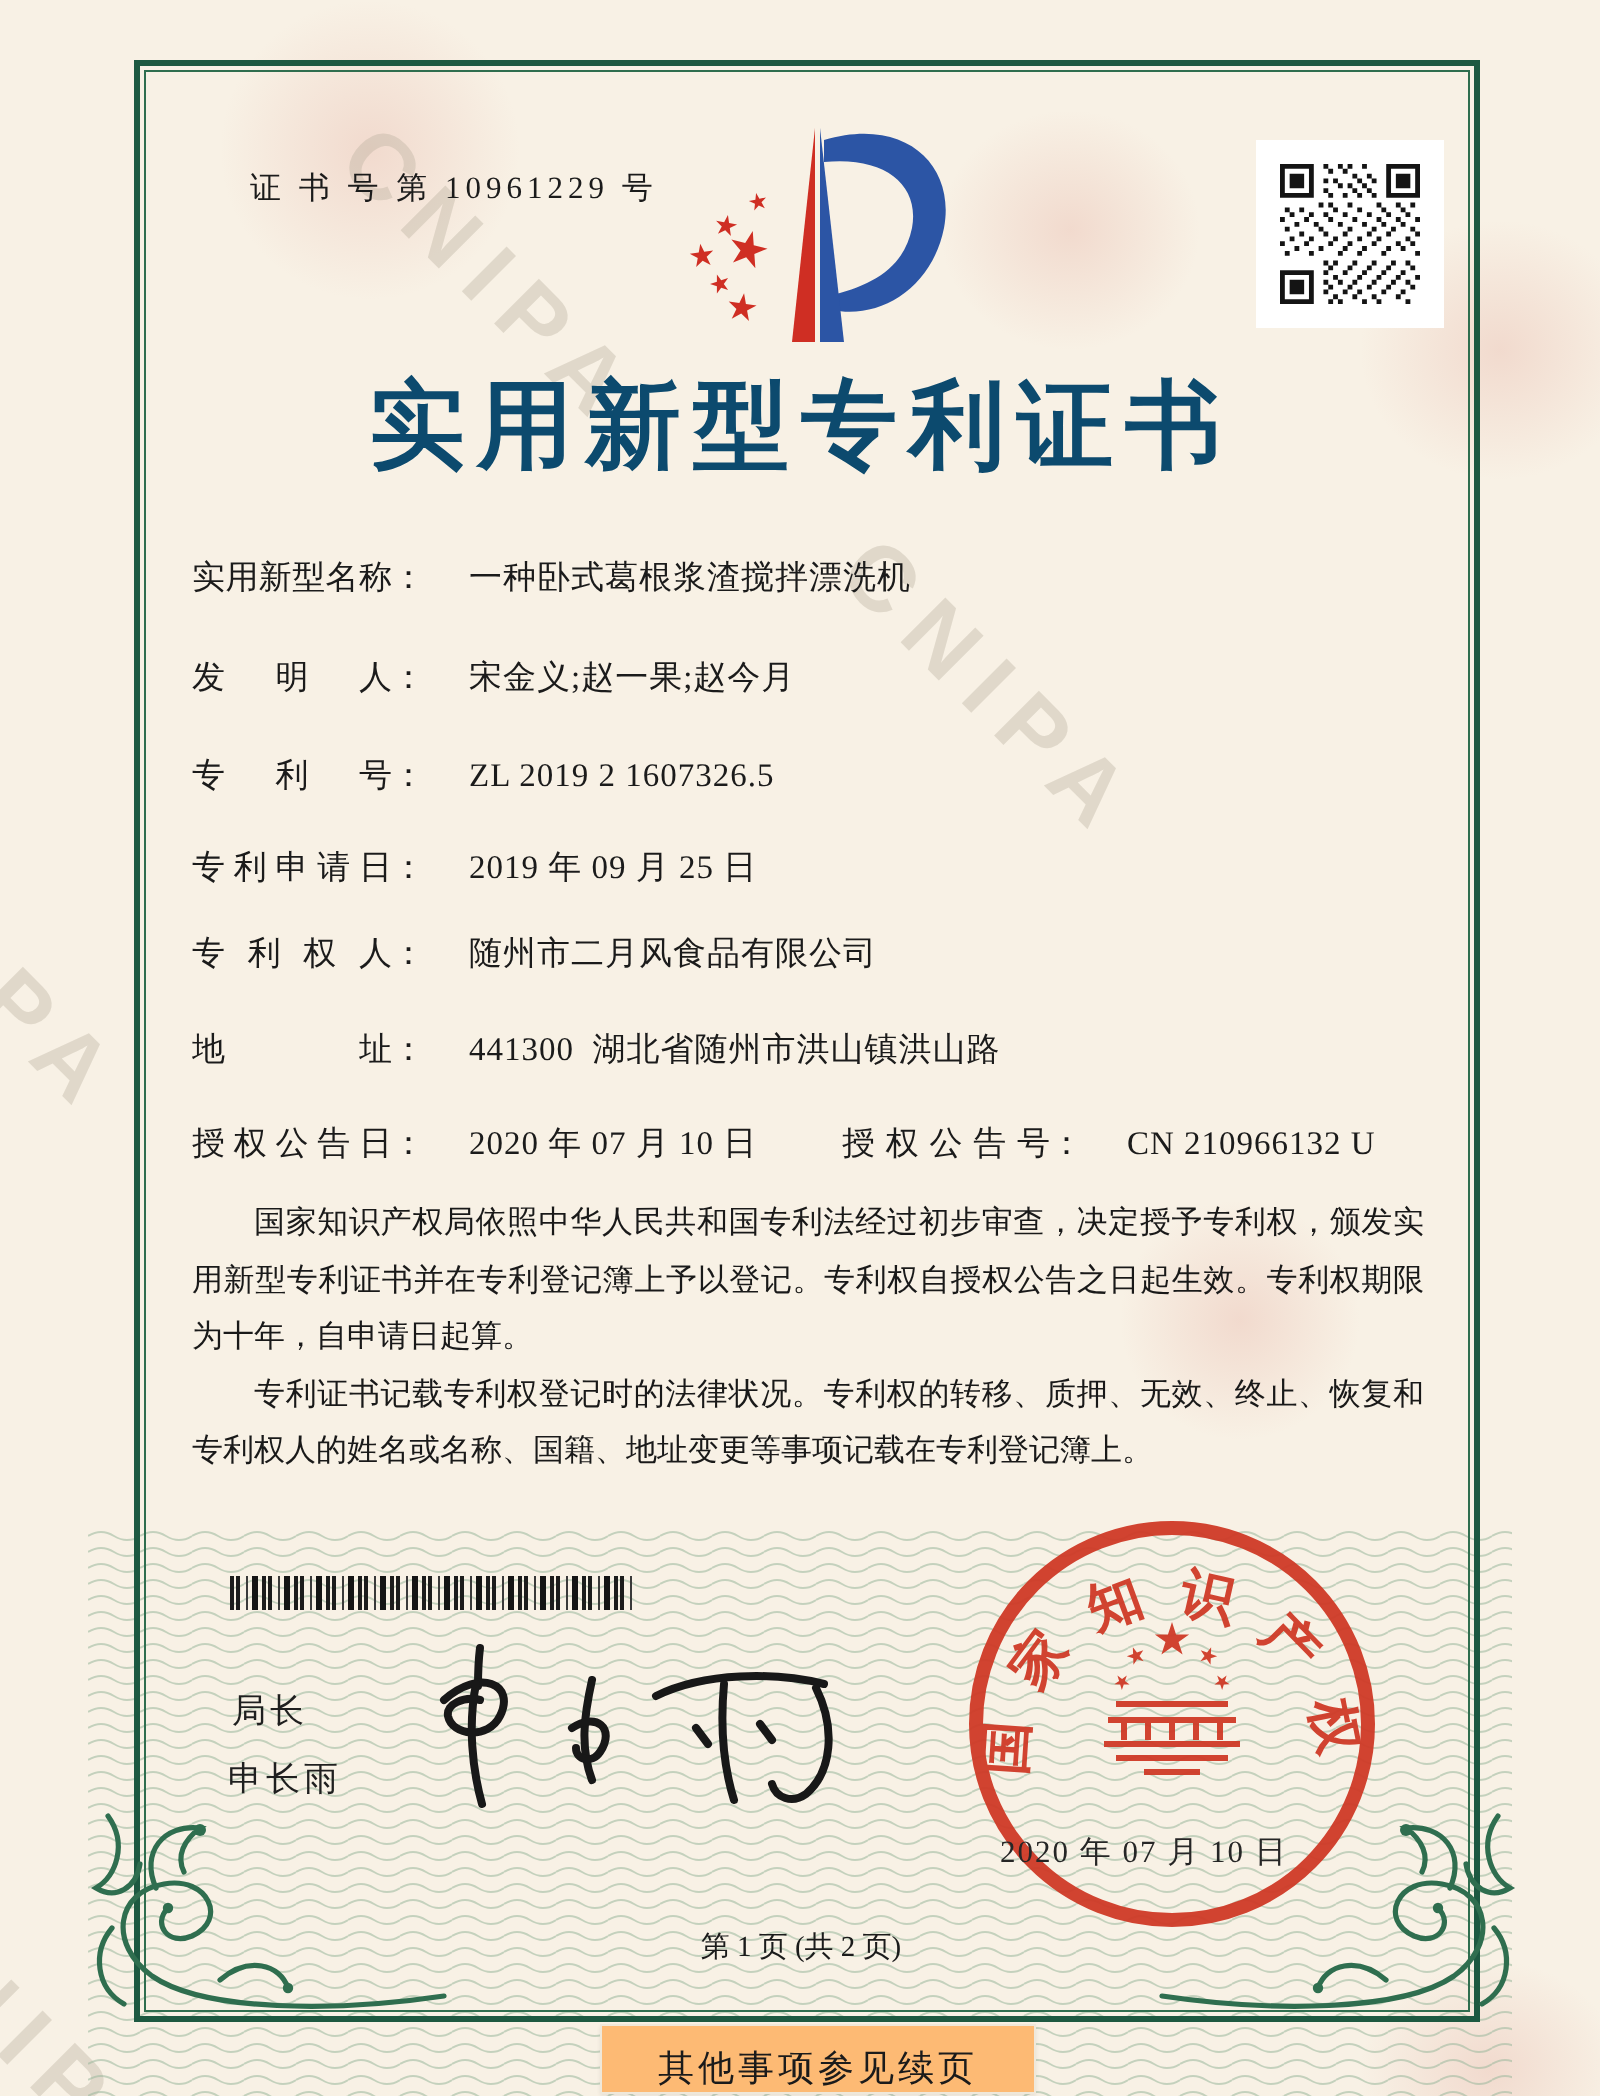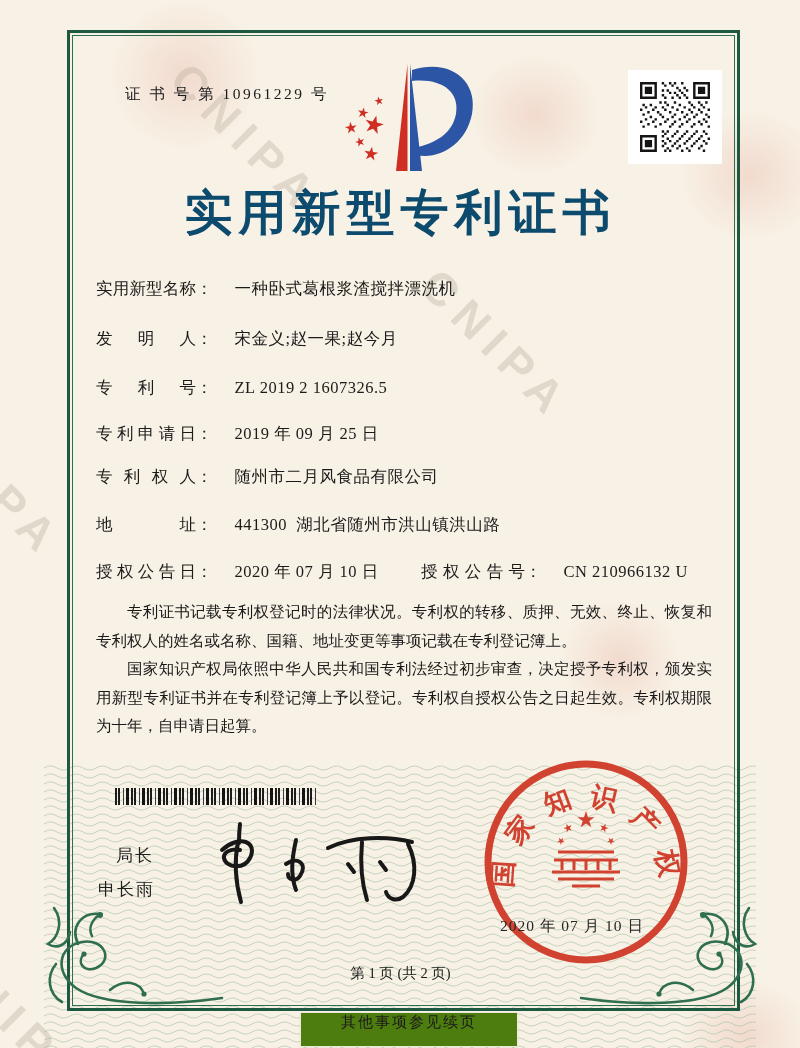--- a/index.html
+++ b/index.html
@@ -67,23 +67,23 @@
   }
   .signature{position:absolute;left:210px;top:812px;z-index:5;}
   .seal{position:absolute;left:470px;top:746px;width:232px;height:232px;z-index:6;opacity:.95;}
   .seal-date{
     position:absolute;left:500px;top:916px;width:180px;z-index:7;
     font-size:15.5px;letter-spacing:1px;color:#262626;white-space:pre;
   }
   .page-num{position:absolute;left:67px;top:964px;width:667px;text-align:center;font-size:14.5px;z-index:5;white-space:pre;}
   .note-box{
     position:absolute;left:300px;top:1012px;width:216px;height:33px;z-index:6;
-    background:#4d7c0f;border:1px solid #efe8da;box-shadow:0 1px 2px rgba(0,0,0,.07);
-    display:flex;align-items:flex-start;justify-content:center;
-    font-size:15px;letter-spacing:2px;
+    background:#fdba74;border:1px solid #efe8da;box-shadow:0 1px 2px rgba(0,0,0,.07);
+    display:flex;align-items:flex-end;justify-content:center;
+    font-size:18px;letter-spacing:2px;
   }
 </style>
 </head>
 <body>
 
 <div class="stain" style="left:110px;top:0px;width:150px;height:150px;"></div>
 <div class="stain" style="left:470px;top:55px;width:130px;height:120px;"></div>
 <div class="stain" style="left:680px;top:110px;width:140px;height:130px;"></div>
 <div class="stain" style="left:560px;top:600px;width:120px;height:120px;"></div>
 <div class="stain" style="left:680px;top:980px;width:130px;height:110px;"></div>
@@ -186,28 +186,28 @@
   <span class="lbl">地址</span><span>：</span><span class="val">441300  湖北省随州市洪山镇洪山路</span>
 </div>
 <div class="row" style="top:561px;">
   <span class="lbl">授权公告日</span><span>：</span><span class="val">2020 年 07 月 10 日</span>
   <span class="grant-group">
     <span class="lbl2">授权公告号</span><span>：</span><span class="val">CN 210966132 U</span>
   </span>
 </div>
 
 <div class="paras">
+  <p>国家知识产权局依照中华人民共和国专利法经过初步审查，决定授予专利权，颁发实用新型专利证书并在专利登记簿上予以登记。专利权自授权公告之日起生效。专利权期限为十年，自申请日起算。</p>
   <p>专利证书记载专利权登记时的法律状况。专利权的转移、质押、无效、终止、恢复和专利权人的姓名或名称、国籍、地址变更等事项记载在专利登记簿上。</p>
-  <p>国家知识产权局依照中华人民共和国专利法经过初步审查，决定授予专利权，颁发实用新型专利证书并在专利登记簿上予以登记。专利权自授权公告之日起生效。专利权期限为十年，自申请日起算。</p>
 </div>
 
 <div class="barcode"></div>
 
 <div class="signer" style="left:116px;top:844px;">局长</div>
-<div class="signer" style="left:98px;top:878px;">申长雨</div>
+<div class="signer" style="left:114px;top:878px;">申长雨</div>
 
 <svg class="signature" width="235" height="105" viewBox="0 0 235 105" xmlns="http://www.w3.org/2000/svg">
   <g stroke="#181818" stroke-width="4" fill="none" stroke-linecap="round" stroke-linejoin="round">
     <path d="M30,12 C29,20 29,25 29,31"></path>
     <path d="M12,38 C30,22 48,30 40,46 C34,58 16,56 14,46 C13,40 22,36 30,38"></path>
     <path d="M28,30 C24,50 26,72 31,90"></path>
     <path d="M86,28 C82,46 80,62 86,78"></path>
     <path d="M76,52 C88,44 98,52 90,64 C86,70 78,68 78,62"></path>
     <path d="M118,36 C142,24 178,24 202,30"></path>
     <path d="M152,30 C150,52 152,72 157,88"></path>

